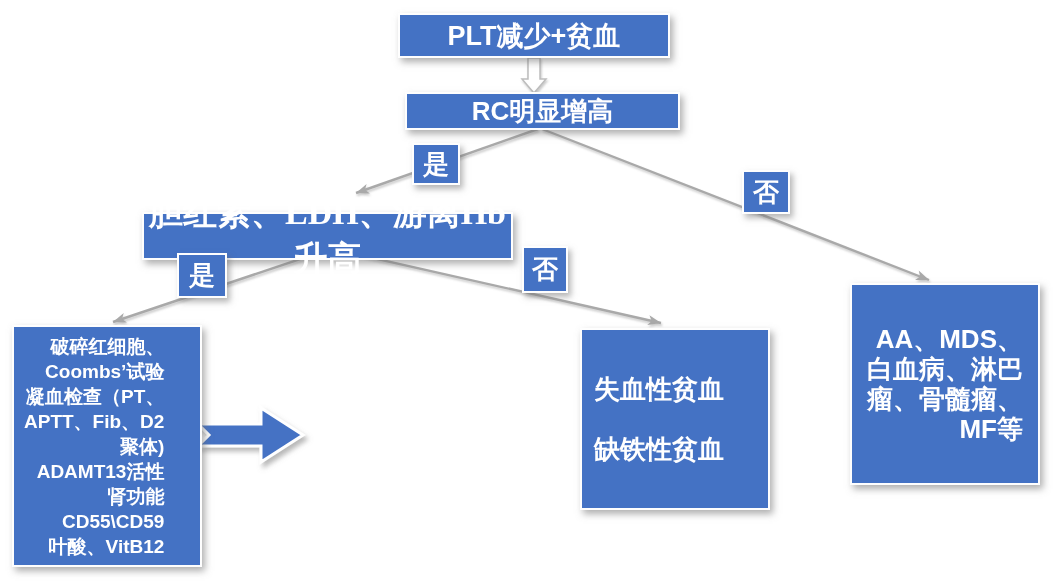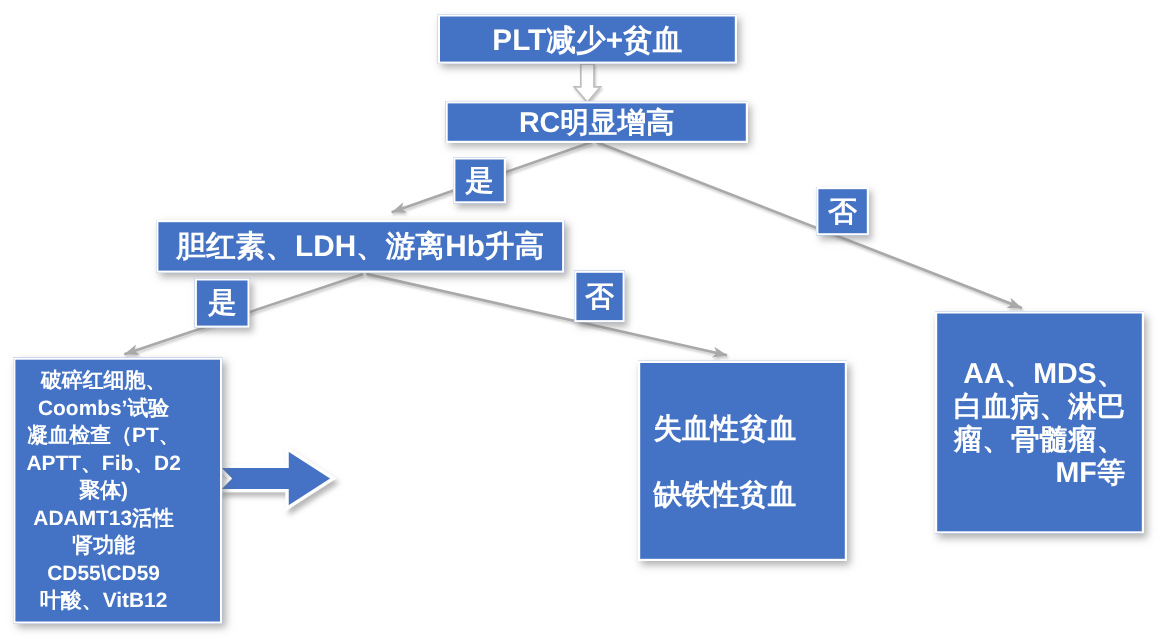--- a/index.html
+++ b/index.html
@@ -9,32 +9,32 @@
   }
   .stage svg{position:absolute;left:0;top:0;}
   .node{
     position:absolute; box-sizing:border-box;
     background:#4472C4; color:#fff; font-weight:bold;
     border:2px solid #fefefe;
     box-shadow:3px 4px 7px rgba(110,110,110,.55);
     display:flex; align-items:center; justify-content:center;
     text-align:center; white-space:pre-line;
   }
-  .node.left{justify-content:flex-start; text-align:center; align-items:flex-start;}
+  .node.left{justify-content:flex-start; text-align:right; align-items:flex-start;}
   .node.vcenter-left{justify-content:flex-start; text-align:right; align-items:center;}
   .branch-label{
     position:absolute; box-sizing:border-box;
     background:#4472C4; color:#fff; font-weight:bold;
     border:2px solid #fefefe; box-shadow:3px 4px 6px rgba(110,110,110,.5);
     display:flex; align-items:center; justify-content:center;
     font-size:26px; z-index:3;
   }
   #node-plt       {left:398px; top:13px;  width:272px; height:45px;  font-size:27px; z-index:2;}
   #node-rc        {left:405px; top:92px;  width:275px; height:38px;  font-size:26px; z-index:2;}
-  #node-bilirubin {left:142px; top:200px; width:371px; height:48px;  font-size:27px; z-index:2;}
+  #node-bilirubin {left:142px; top:212px; width:371px; height:48px;  font-size:34px; z-index:2;font-family:Liberation Serif, serif;}
   #node-tests     {left:12px;  top:325px; width:190px; height:242px; font-size:19px; line-height:25px; padding:7px 10px; z-index:2;}
   #node-hemolytic {left:305px; top:325px; width:190px; height:240px; font-size:26px; line-height:31px; padding:8px 14px; z-index:2;}
   #node-bloodloss {left:580px; top:328px; width:190px; height:182px; font-size:26px; line-height:30px; padding:6px 12px; z-index:2;}
   #node-marrow    {left:850px; top:283px; width:190px; height:202px; font-size:26px; line-height:30px; z-index:2;text-align:right;}
   #label-yes-rc   {left:412px; top:143px; width:48px; height:42px;}
   #label-no-rc    {left:742px; top:170px; width:48px; height:44px;}
   #label-yes-bili {left:177px; top:253px; width:50px; height:45px;}
   #label-no-bili  {left:522px; top:246px; width:46px; height:47px;}
 </style>
 </head>

